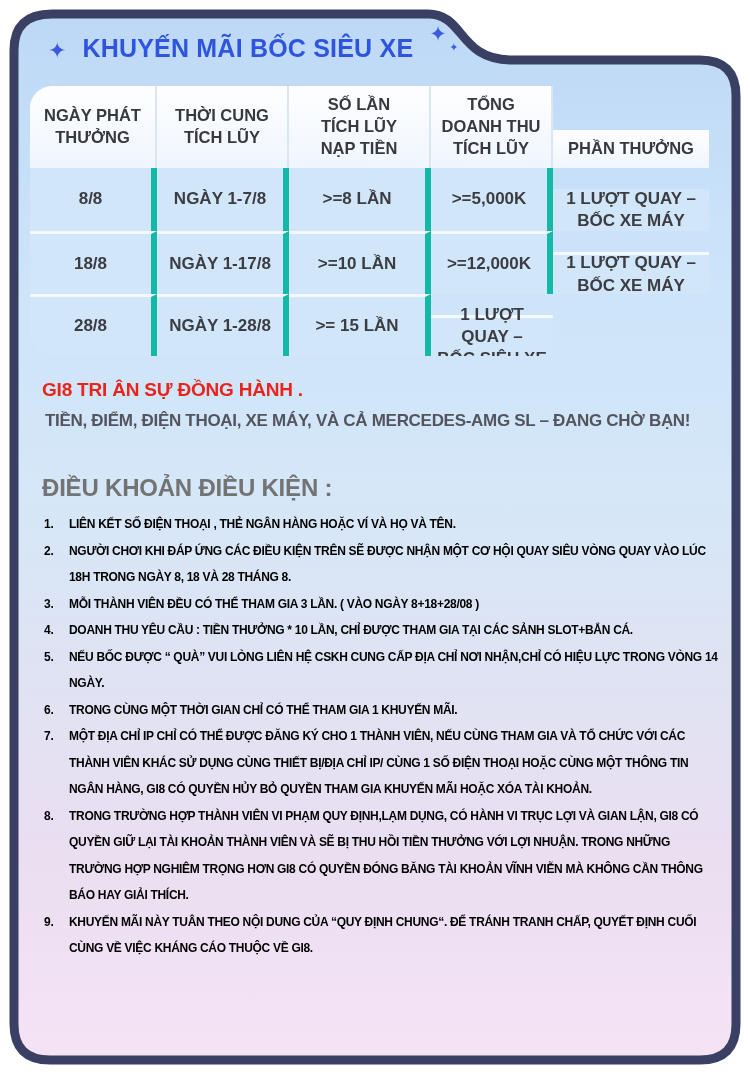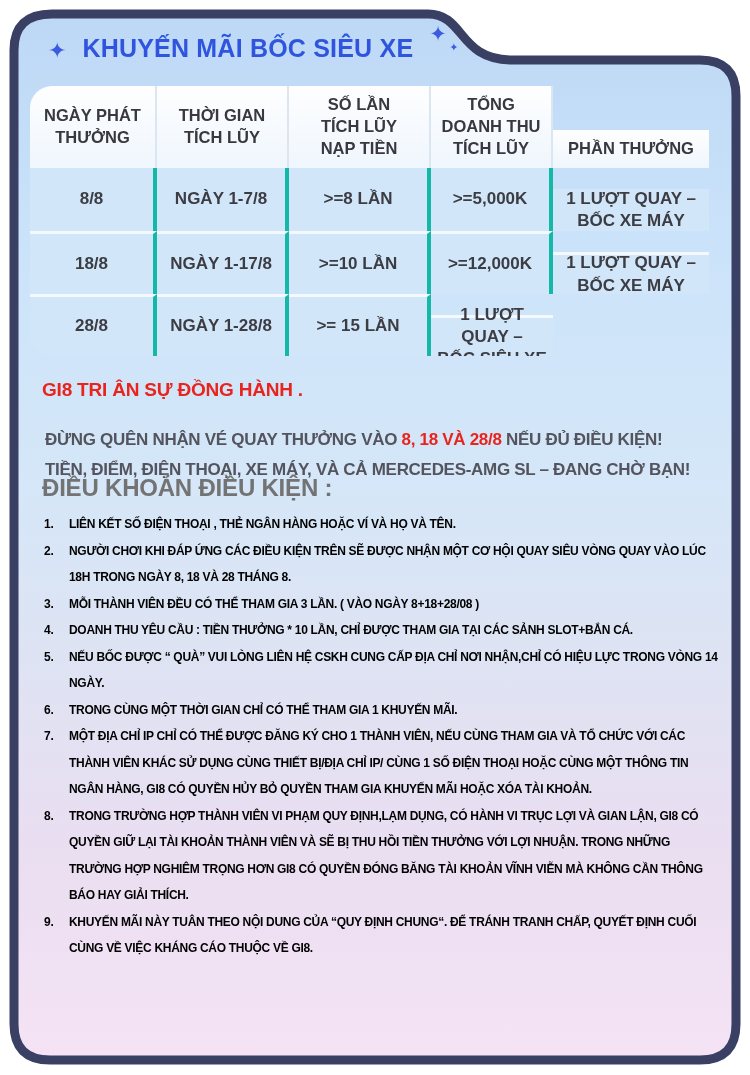--- a/index.html
+++ b/index.html
@@ -27,28 +27,28 @@
                  display:grid;
                  grid-template-columns:127px 132px 142px 122px 156px;
                  grid-template-rows:82px 63px 63px 62px;
                  border-radius:22px; overflow:hidden; }
   .cell { display:flex; align-items:center; justify-content:center; text-align:center;
           white-space:pre-line; font-weight:bold; padding:2px 4px; }
   .th { background:linear-gradient(#FEFEFF, #EFF6FD); color:#38383E; font-size:16.5px;
         line-height:1.32; border-right:2px solid #DCE6F1; }
   .th:nth-child(5) { border-right:none;margin-top:44px; }
   .td { background:#D2E6FA; color:#3C3C43; font-size:17px; line-height:1.3;
-        border-right:4px solid #14b8a6; }
+        border-right:6px solid #14b8a6; }
   .td.last-col { border-right:none;margin-top:21px; }
   .td.row-sep { border-top:3px solid #F3F9FE; }
 
   
   .intro { position:absolute; left:42px; top:379px; width:676px; }
   .intro-heading { color:#E8241D; font-size:19px; font-weight:bold; letter-spacing:-0.2px;
-                   margin-bottom:24px; }
+                   margin-bottom:5px; }
   .intro-line { color:#54545E; font-size:17px; font-weight:bold; letter-spacing:-0.3px;
                 line-height:30px; padding-left:3px; }
   .hl-red { color:#E8241D; }
 
   
   .terms { position:absolute; left:42px; top:474px; width:678px; }
   .terms-heading { color:#737373; font-size:24px; font-weight:bold; letter-spacing:-0.2px;
                    margin-bottom:9px; }
   .terms-list { list-style:none; counter-reset:term; }
   .terms-list li { counter-increment:term; position:relative; padding-left:27px;
@@ -82,21 +82,21 @@
       <span class="page-title">KHUYẾN MÃI BỐC SIÊU XE</span>
       <span class="star-group">
         <span class="star-big">✦</span>
         <span class="star-small">✦</span>
       </span>
     </div>
 
     <div class="promo-table">
       <div class="cell th">NGÀY PHÁT
 THƯỞNG</div>
-      <div class="cell th">THỜI GIAN
+      <div class="cell th">THỜI CUNG
 TÍCH LŨY</div>
       <div class="cell th">SỐ LẦN
 TÍCH LŨY
 NẠP TIỀN</div>
       <div class="cell th">TỔNG
 DOANH THU
 TÍCH LŨY</div>
       <div class="cell th">PHẦN THƯỞNG</div>
 
       <div class="cell td">8/8</div>
@@ -115,21 +115,20 @@
 
       <div class="cell td row-sep">28/8</div>
       <div class="cell td row-sep">NGÀY 1-28/8</div>
       <div class="cell td row-sep">&gt;= 15 LẦN</div>
       <div class="cell td row-sep last-col">1 LƯỢT QUAY –
 BỐC SIÊU XE</div>
     </div>
 
     <div class="intro">
       <div class="intro-heading">GI8 TRI ÂN SỰ ĐỒNG HÀNH .</div>
-      <div class="intro-line"><span>ĐỪNG QUÊN NHẬN VÉ QUAY THƯỞNG VÀO </span><span class="hl-red">8, 18 VÀ 28/8</span><span> NẾU ĐỦ ĐIỀU KIỆN!</span></div>
       <div class="intro-line">TIỀN, ĐIỂM, ĐIỆN THOẠI, XE MÁY, VÀ CẢ MERCEDES-AMG SL – ĐANG CHỜ BẠN!</div>
     </div>
 
     <div class="terms">
       <div class="terms-heading">ĐIỀU KHOẢN ĐIỀU KIỆN :</div>
       <ol class="terms-list">
         <li>LIÊN KẾT SỐ ĐIỆN THOẠI , THẺ NGÂN HÀNG HOẶC VÍ VÀ HỌ VÀ TÊN.</li>
         <li>NGƯỜI CHƠI KHI ĐÁP ỨNG CÁC ĐIỀU KIỆN TRÊN SẼ ĐƯỢC NHẬN MỘT CƠ HỘI QUAY SIÊU VÒNG QUAY VÀO LÚC 18H TRONG NGÀY 8, 18 VÀ 28 THÁNG 8.</li>
         <li>MỖI THÀNH VIÊN ĐỀU CÓ THỂ THAM GIA 3 LẦN. ( VÀO NGÀY 8+18+28/08 )</li>
         <li>DOANH THU YÊU CẦU : TIỀN THƯỞNG * 10 LẦN, CHỈ ĐƯỢC THAM GIA TẠI CÁC SẢNH SLOT+BẮN CÁ.</li>

